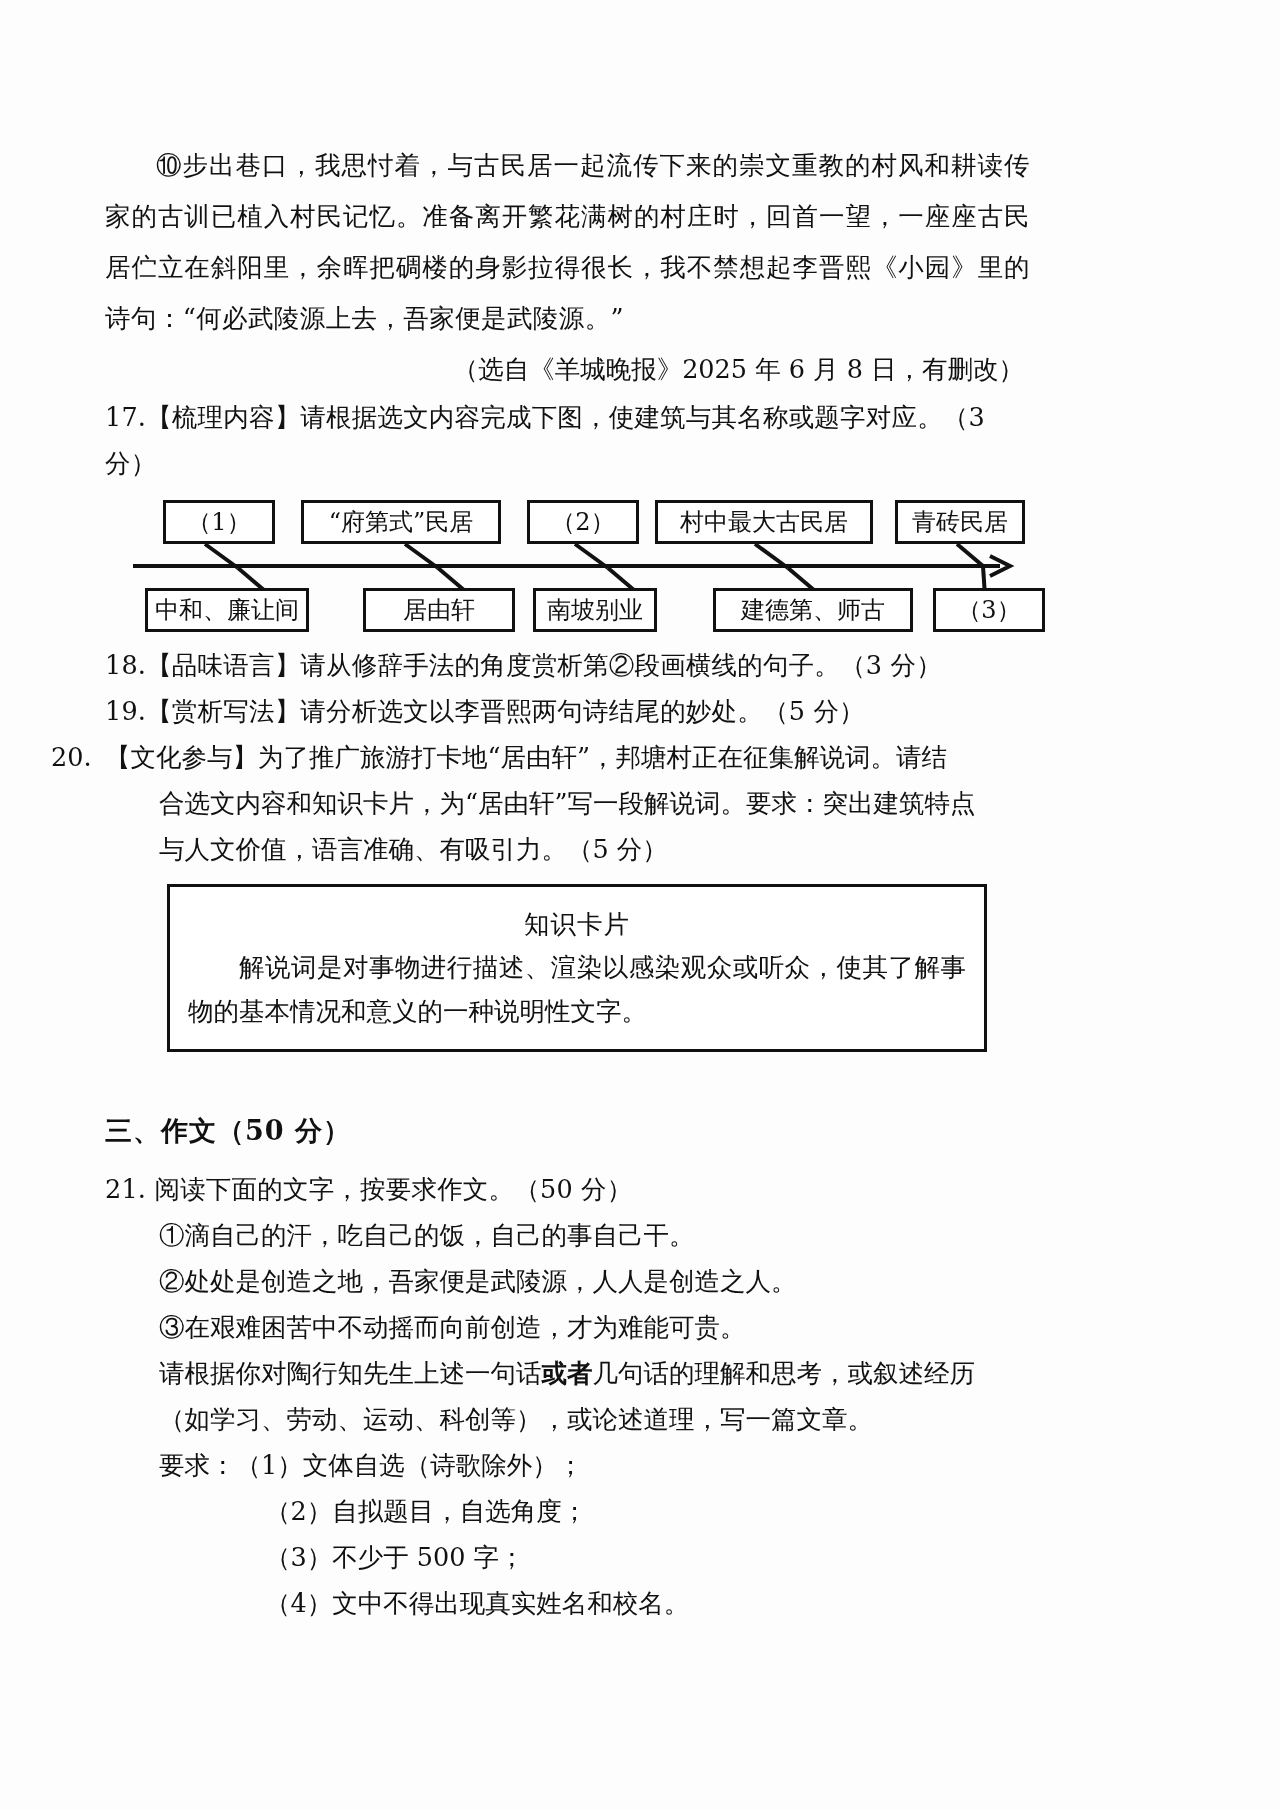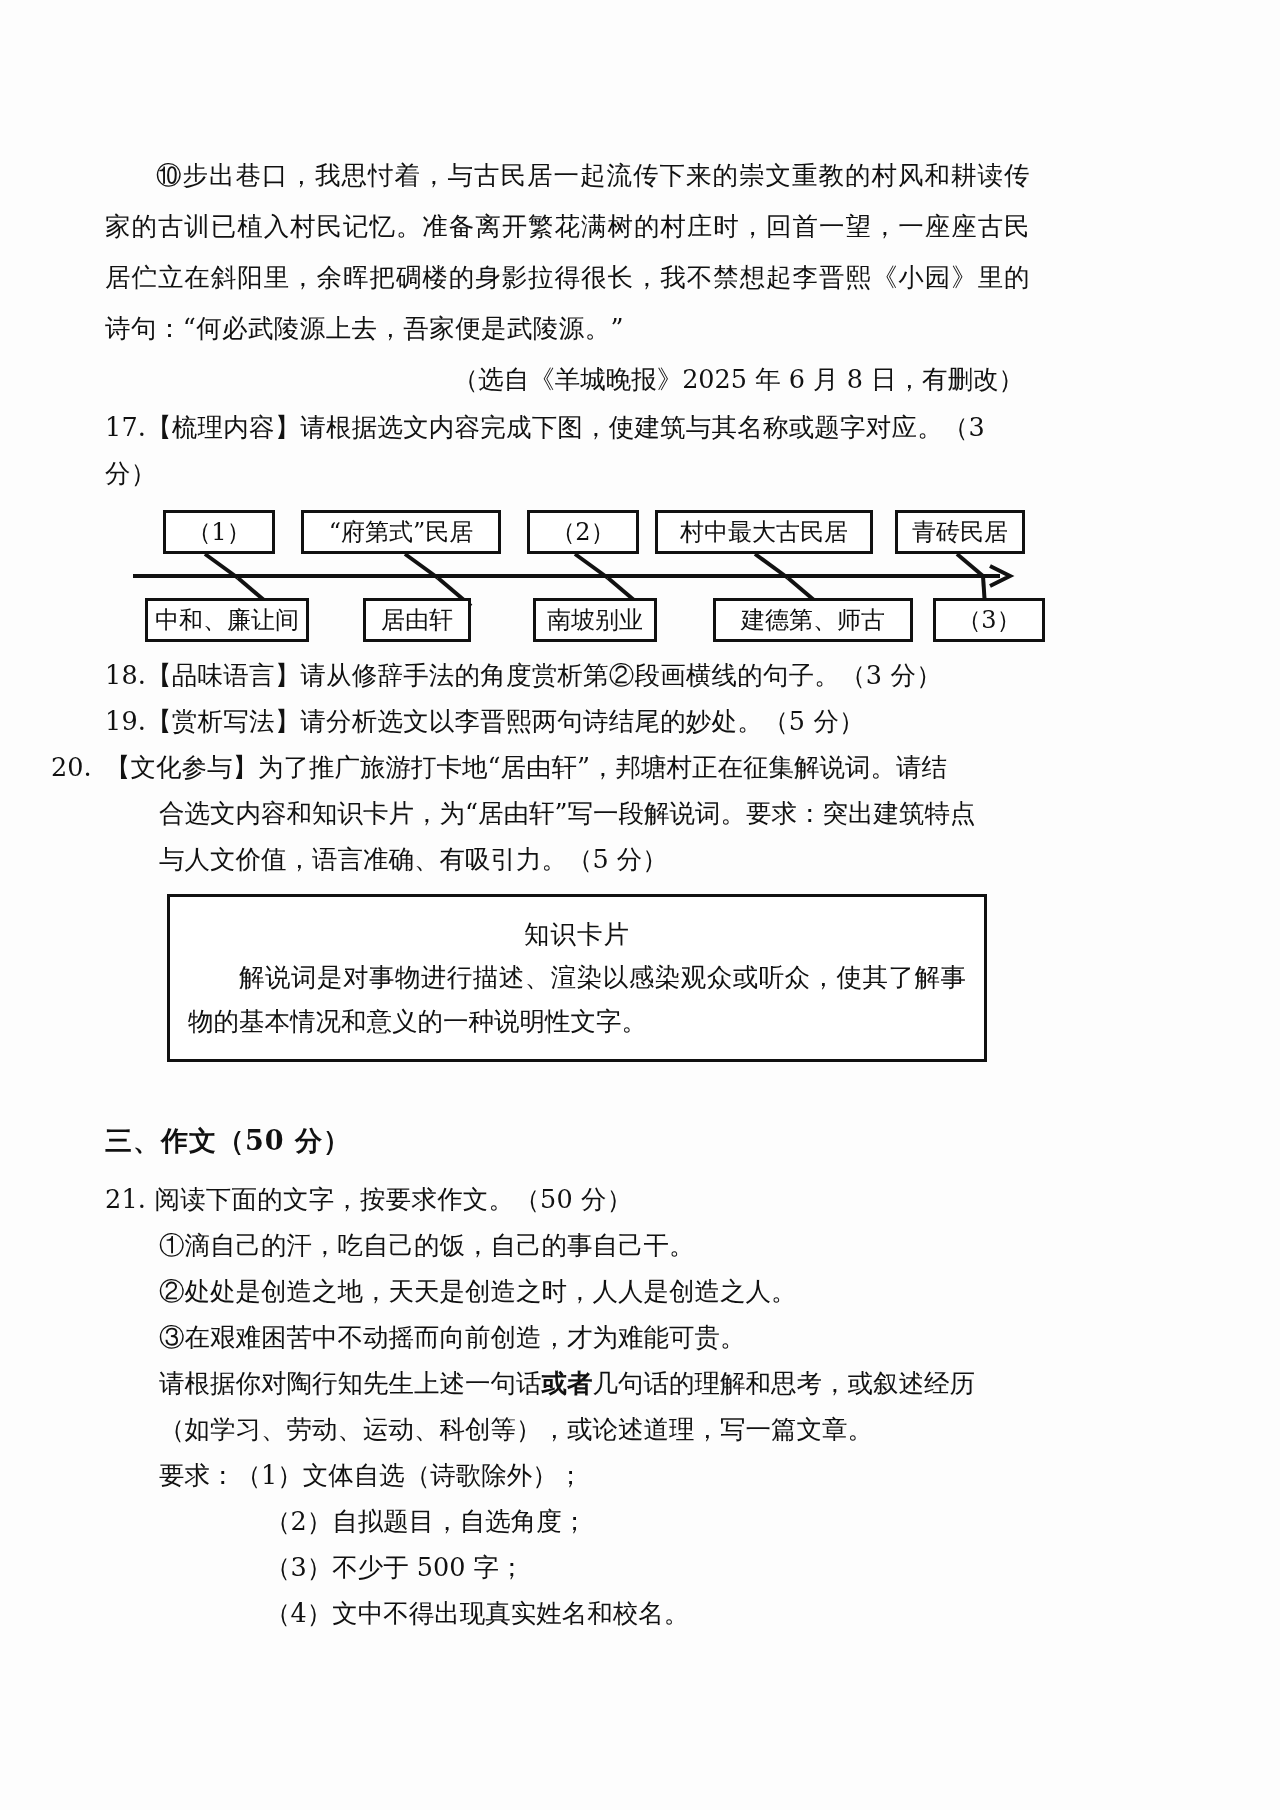--- a/index.html
+++ b/index.html
@@ -18,21 +18,21 @@
   .page {
     position: absolute;
     left: 0; top: 0;
     width: 1280px;
     height: 1810px;
     background: #fdfdfd;
   }
   .content {
     position: absolute;
     left: 105px;
-    top: 150px;
+    top: 140px;
     width: 925px;
   }
 
   
   .para {
     font-size: 25.5px;
     line-height: 51px;
     letter-spacing: 0.4px;
     text-align: justify;
     text-justify: inter-ideograph;
@@ -193,21 +193,21 @@
       <div class="dbox top" style="left:550px;width:218px;">
           <span>村中最大古民居</span>
         </div>
       <div class="dbox top" style="left:790px;width:130px;text-align:center;">
           <span>青砖民居</span>
         </div>
 
       <div class="dbox bot" style="left:40px;width:164px;">
           <span>中和、廉让间</span>
         </div>
-      <div class="dbox bot" style="left:258px;width:108px;">
+      <div class="dbox bot" style="left:258px;width:152px;">
           <span>居由轩</span>
         </div>
       <div class="dbox bot" style="left:428px;width:124px;">
           <span>南坡别业</span>
         </div>
       <div class="dbox bot" style="left:608px;width:200px;">
           <span>建德第、师古</span>
         </div>
       <div class="dbox bot" style="left:828px;width:112px;">
           <span>（3）</span>
@@ -239,21 +239,21 @@
 
     <div class="section-head">三、作文（50 分）</div>
 
     <div class="spacer-sm"></div>
 
     <div class="qline">
       <span class="qnum">21.</span>&nbsp;<span>阅读下面的文字，按要求作文。（50 分）</span>
     </div>
 
     <div class="sub-item">①滴自己的汗，吃自己的饭，自己的事自己干。</div>
-    <div class="sub-item">②处处是创造之地，天天是创造之时，人人是创造之人。</div>
+    <div class="sub-item">②处处是创造之地，吾家便是武陵源，人人是创造之人。</div>
     <div class="sub-item">③在艰难困苦中不动摇而向前创造，才为难能可贵。</div>
 
     <div class="req-first"><span>请根据你对陶行知先生上述一句话</span><span class="bold-inline">或者</span><span>几句话的理解和思考，或叙述经历</span></div>
     <div class="req-first">（如学习、劳动、运动、科创等），或论述道理，写一篇文章。</div>
 
     <div class="req-first"><span>要求：</span><span>（1）文体自选（诗歌除外）；</span></div>
     <div class="req-item">（2）自拟题目，自选角度；</div>
     <div class="req-item">（3）不少于 500 字；</div>
     <div class="req-item">（4）文中不得出现真实姓名和校名。</div>
 

